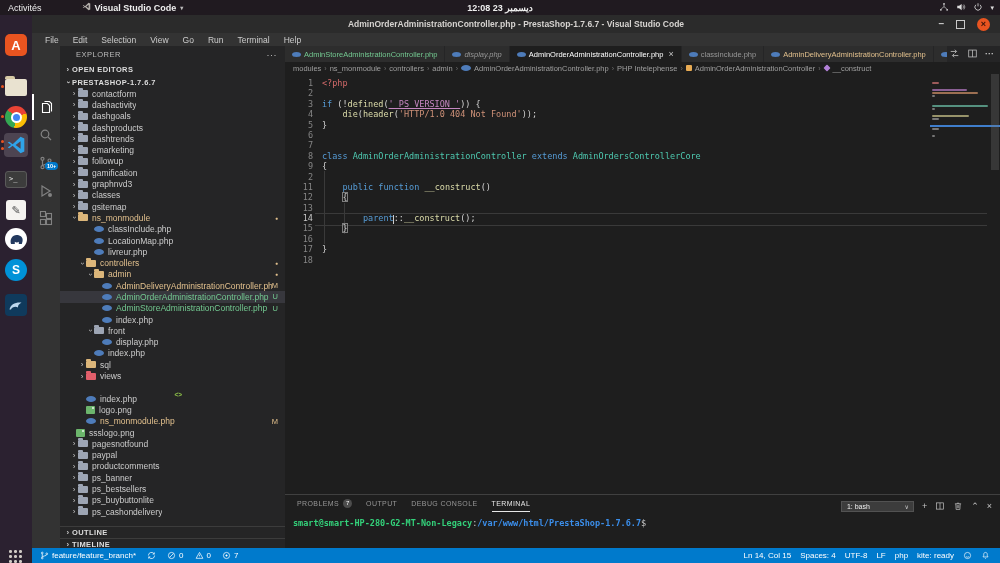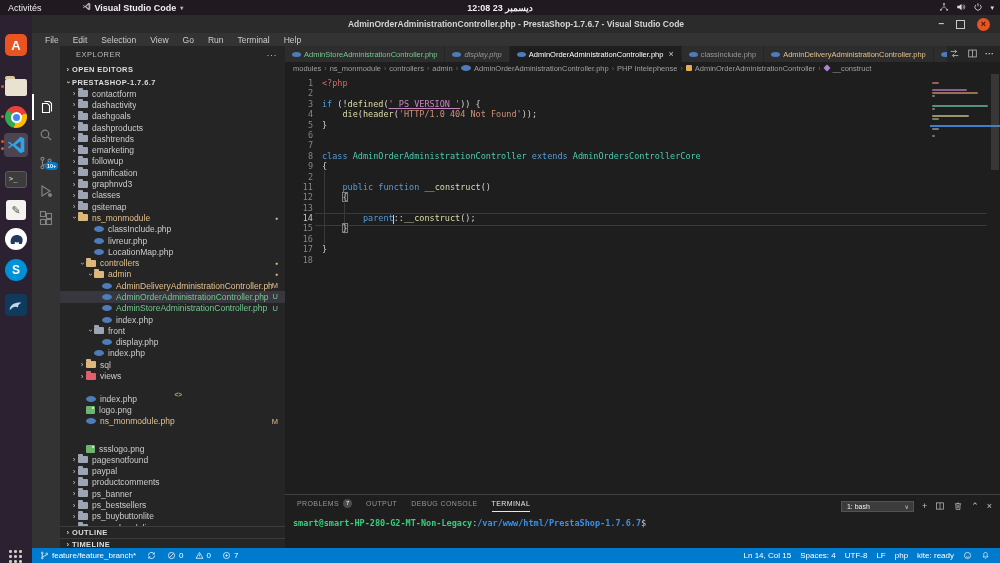--- a/index.html
+++ b/index.html
@@ -372,26 +372,26 @@
           <span class="fbadge dot gm">●</span>
         </div>
         <div class="trow" style="padding-left: 26px;">
           <span class="chev none">›</span>
           <span class="phpicon"></span>
           <span class="fname">classInclude.php</span>
         </div>
         <div class="trow" style="padding-left: 26px;">
           <span class="chev none">›</span>
           <span class="phpicon"></span>
+          <span class="fname">LocationMap.php</span>
+        </div>
+        <div class="trow" style="padding-left: 26px;">
+          <span class="chev none">›</span>
+          <span class="phpicon"></span>
           <span class="fname">livreur.php</span>
-        </div>
-        <div class="trow" style="padding-left: 26px;">
-          <span class="chev none">›</span>
-          <span class="phpicon"></span>
-          <span class="fname">LocationMap.php</span>
         </div>
         <div class="trow" style="padding-left: 18px;">
           <span class="chev open">›</span>
           <span class="fold" style="background: rgb(220, 182, 122);"></span>
           <span class="fname gm">controllers</span>
           <span class="fbadge dot gm">●</span>
         </div>
         <div class="trow" style="padding-left: 26px;">
           <span class="chev open">›</span>
           <span class="fold" style="background: rgb(220, 182, 122);"></span>
@@ -460,21 +460,21 @@
           <span class="chev none">›</span>
           <span class="imgicon"></span>
           <span class="fname">logo.png</span>
         </div>
         <div class="trow" style="padding-left: 18px;">
           <span class="chev none">›</span>
           <span class="phpicon"></span>
           <span class="fname gm">ns_monmodule.php</span>
           <span class="fbadge gm">M</span>
         </div>
-        <div class="trow" style="padding-left: 18px; margin-top: 16px;">
+        <div class="trow" style="padding-left: 8px;">
           <span class="chev none">›</span>
           <span class="imgicon"></span>
           <span class="fname">ssslogo.png</span>
         </div>
         <div class="trow" style="padding-left: 10px;">
           <span class="chev">›</span>
           <span class="fold" style="background: rgb(157, 165, 180);"></span>
           <span class="fname">pagesnotfound</span>
         </div>
         <div class="trow" style="padding-left: 10px;">

